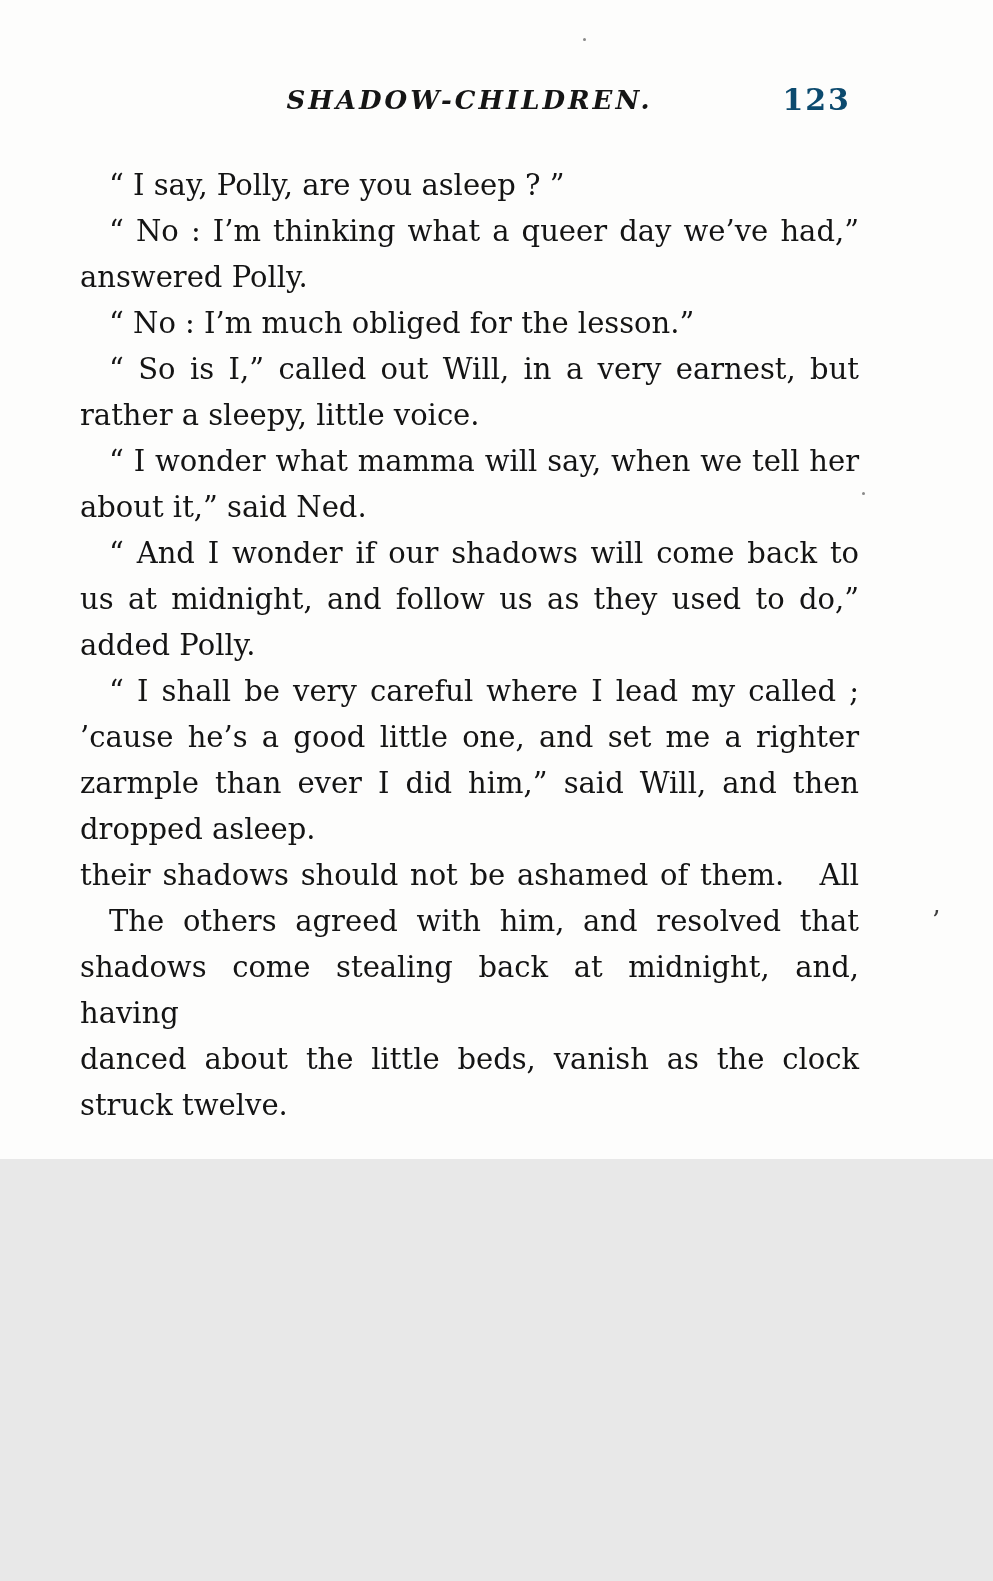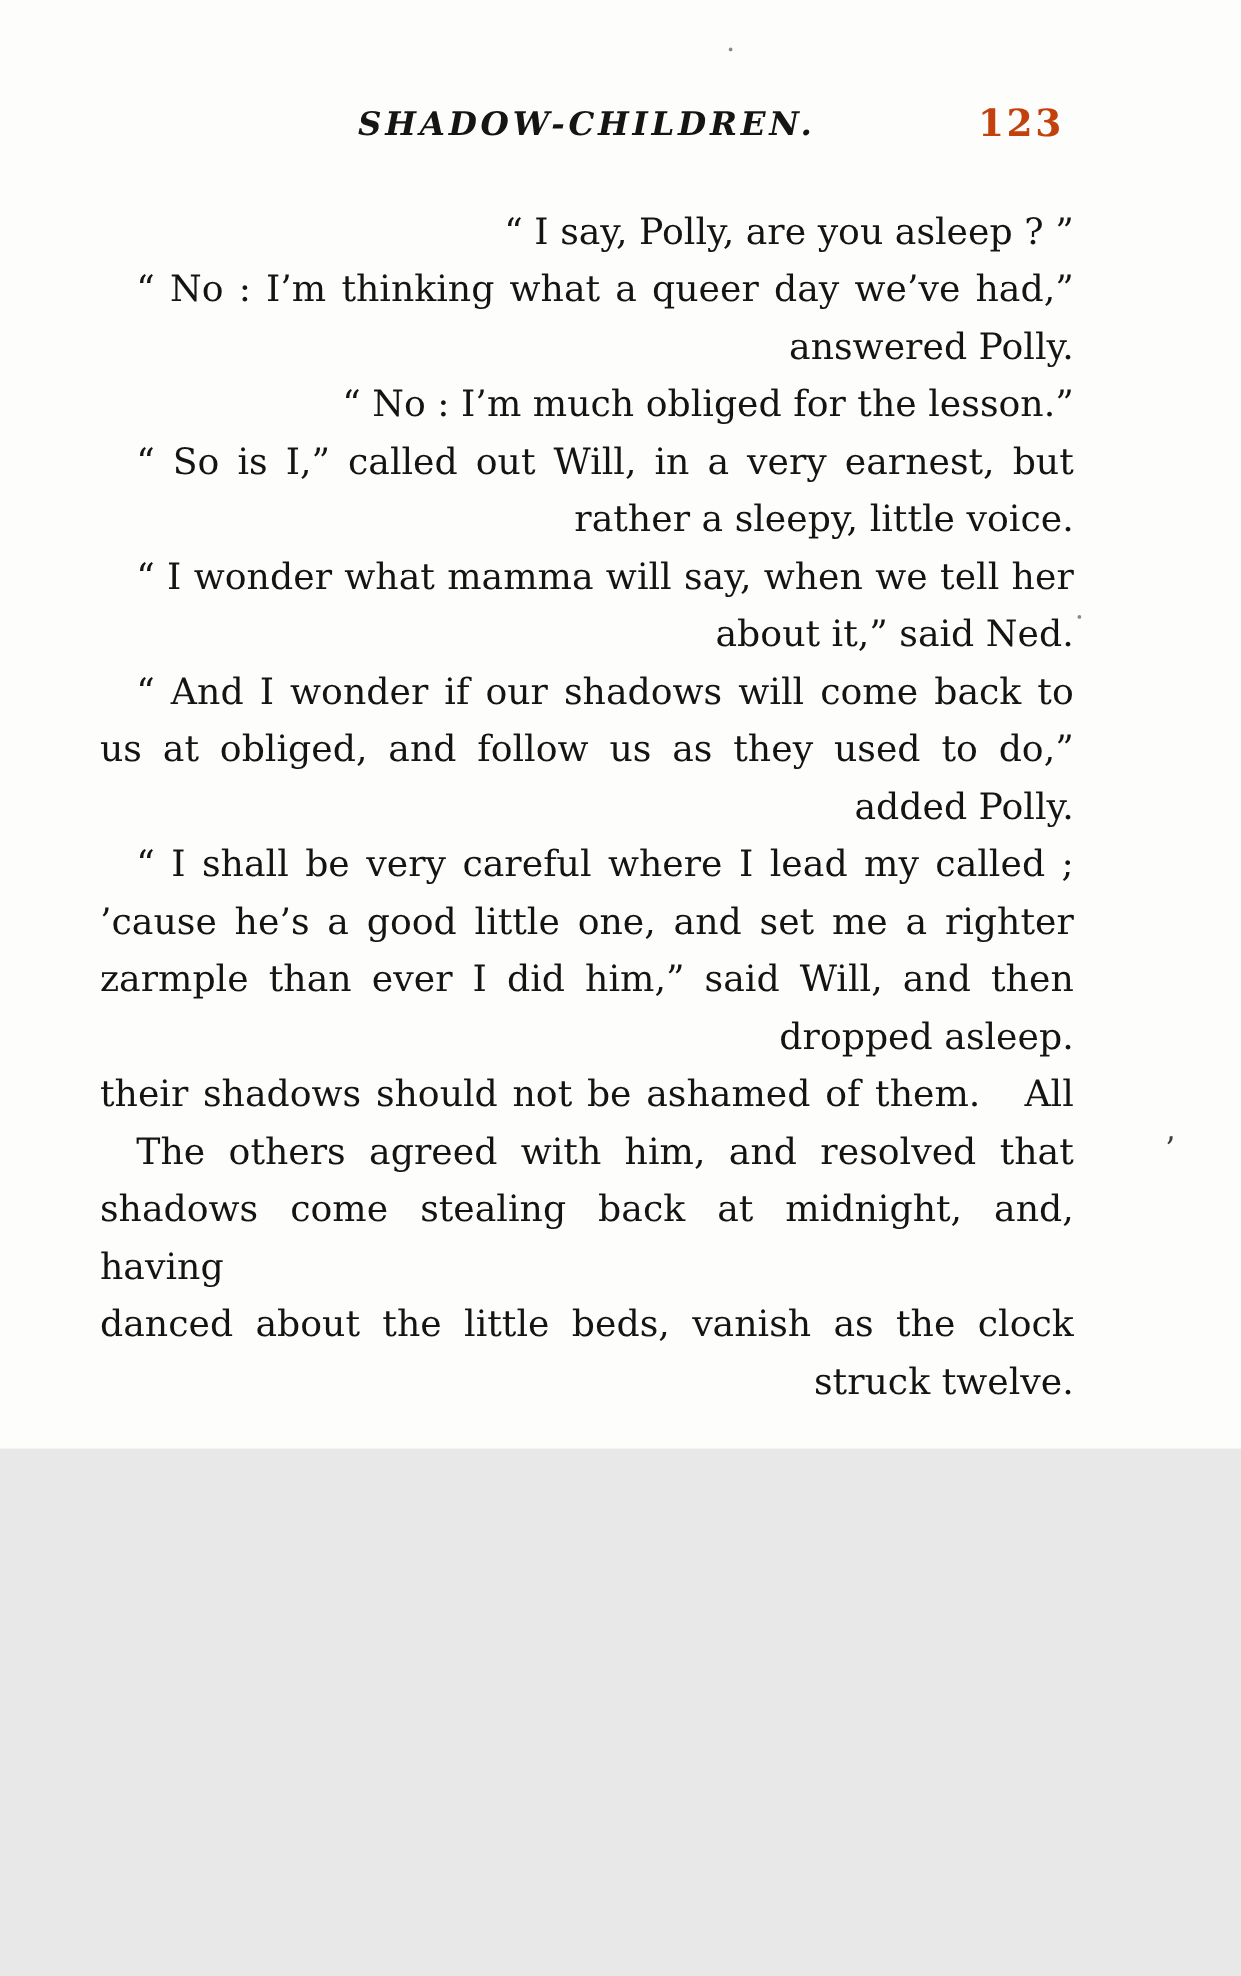--- a/index.html
+++ b/index.html
@@ -38,31 +38,31 @@
     letter-spacing: 3px;
     color: #151515;
   }
   .page-number {
     position: absolute;
     right: 8px;
     top: 0;
     font-weight: bold;
     font-size: 30px;
     letter-spacing: 2px;
-    color: #c2410c;
+    color: #0c4a6e;
   }
   .body-text {
     margin-top: 44px;
     font-size: 29px;
     line-height: 46px;
   }
   .para { margin: 0; }
   .line {
     white-space: normal;
-    text-align: right;
+    text-align: left;
   }
   .line.just {
     text-align: justify;
     text-align-last: justify;
   }
   .line.indent { text-indent: 29px; }
   .scan-speck {
     position: absolute;
     background: #2a2a2a;
     border-radius: 50%;
@@ -105,21 +105,21 @@
         <div class="para">
           <div class="line just indent">“ So  is  I,”  called  out Will, in  a very earnest, but</div>
           <div class="line">rather a sleepy, little voice.</div>
         </div>
         <div class="para">
           <div class="line just indent">“ I wonder what mamma will say, when we tell her</div>
           <div class="line">about it,” said Ned.</div>
         </div>
         <div class="para">
           <div class="line just indent">“ And I wonder if  our shadows will  come back to</div>
-          <div class="line just">us at obliged, and  follow  us  as  they used  to  do,”</div>
+          <div class="line just">us at midnight, and  follow  us  as  they used  to  do,”</div>
           <div class="line">added Polly.</div>
         </div>
         <div class="para">
           <div class="line just indent">“ I shall  be very careful where I lead my called ;</div>
           <div class="line just">’cause  he’s  a  good  little  one, and  set  me  a  righter</div>
           <div class="line just">zarmple  than  ever  I  did  him,” said Will,  and  then</div>
           <div class="line">dropped asleep.</div>
         </div>
         <div class="para">
           <div class="line just">their shadows should  not be ashamed of  them. &nbsp; All</div>

